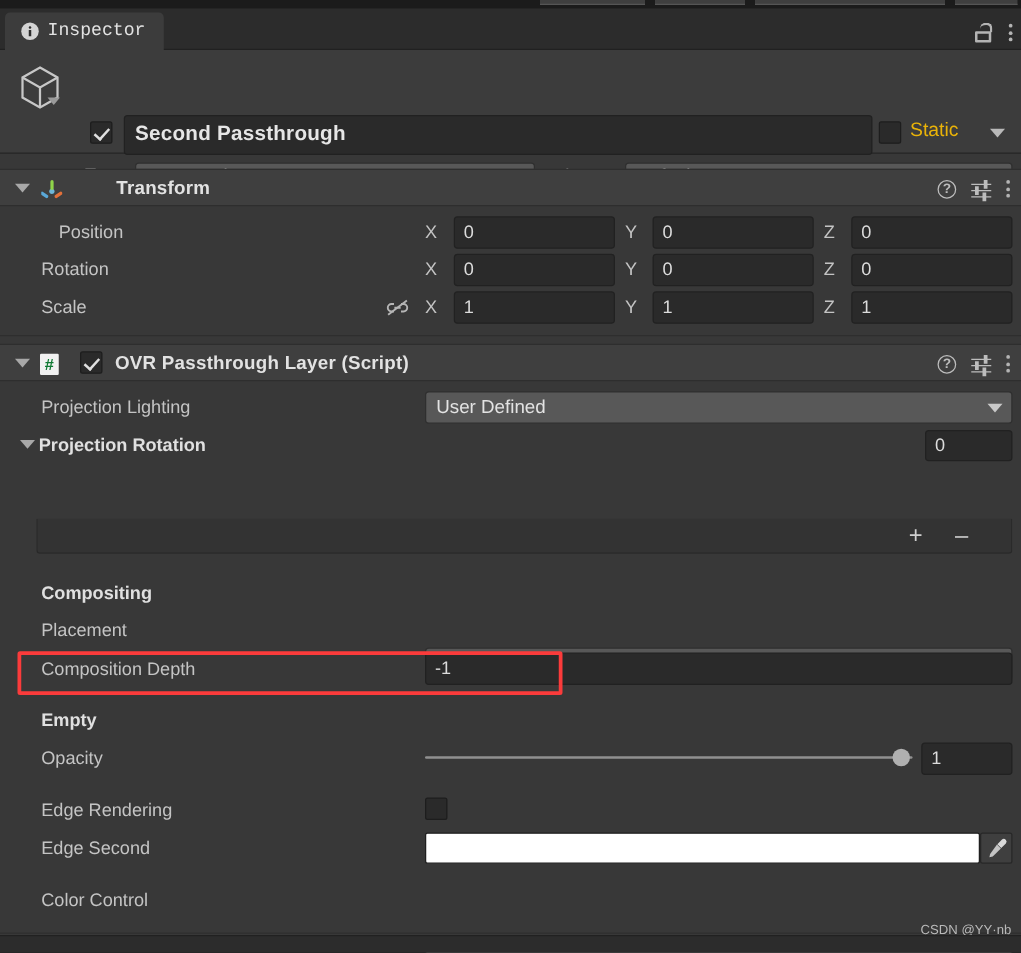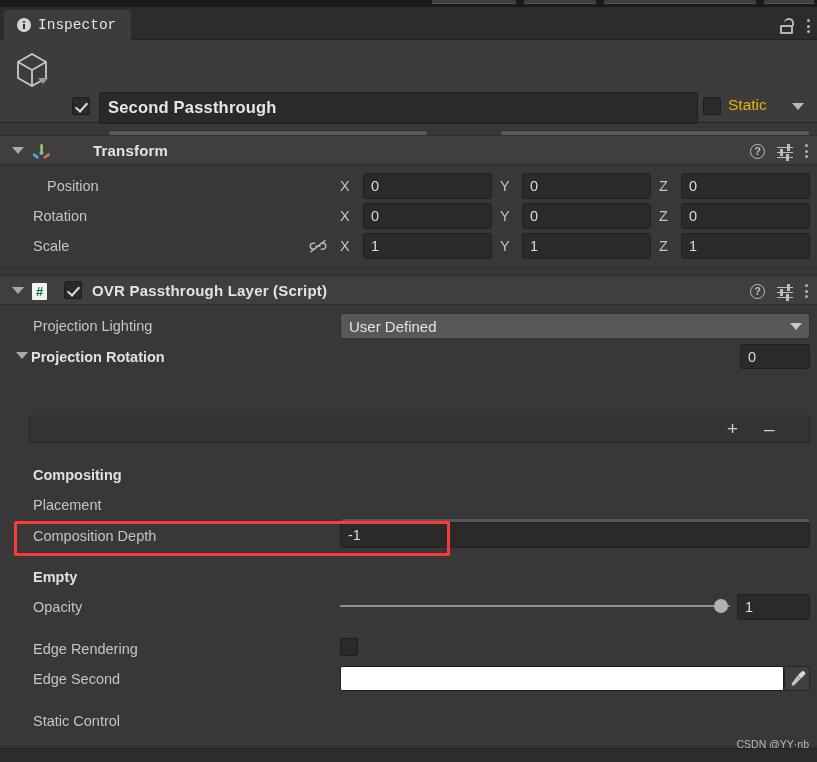--- a/index.html
+++ b/index.html
@@ -457,21 +457,21 @@
   <div class="swatch" style="left:340px;top:666px;width:444px;height:25px;"></div>
   <div class="eyedrop" style="left:784px;top:666px;width:26px;height:25px;">
     <span>
       <svg width="17" height="18" viewBox="0 0 17 18">
         <path d="M12.6 1.6 a2.2 2.2 0 0 1 3.1 3.1 L12 8.4 L8.9 5.3 Z" fill="#d8d8d8"></path>
         <path d="M8.6 5.6 L11.7 8.7 L5.2 15.2 L2.5 15.8 L3.1 13.1 Z" fill="#c4c4c4"></path>
       </svg>
     </span>
   </div>
 
-  <div class="row-lbl" style="left:33px;top:713px;">Static Control</div>
+  <div class="row-lbl" style="left:33px;top:713px;">Color Control</div>
   <div class="ddown" style="left:340px;top:708px;width:470px;height:26px;">
     
     
   </div>
 
   <div class="divider" style="top:746px;"></div>
   <div class="watermark">CSDN @YY·nb</div>
   <div class="panel-bottom"></div>
 
 </div>

